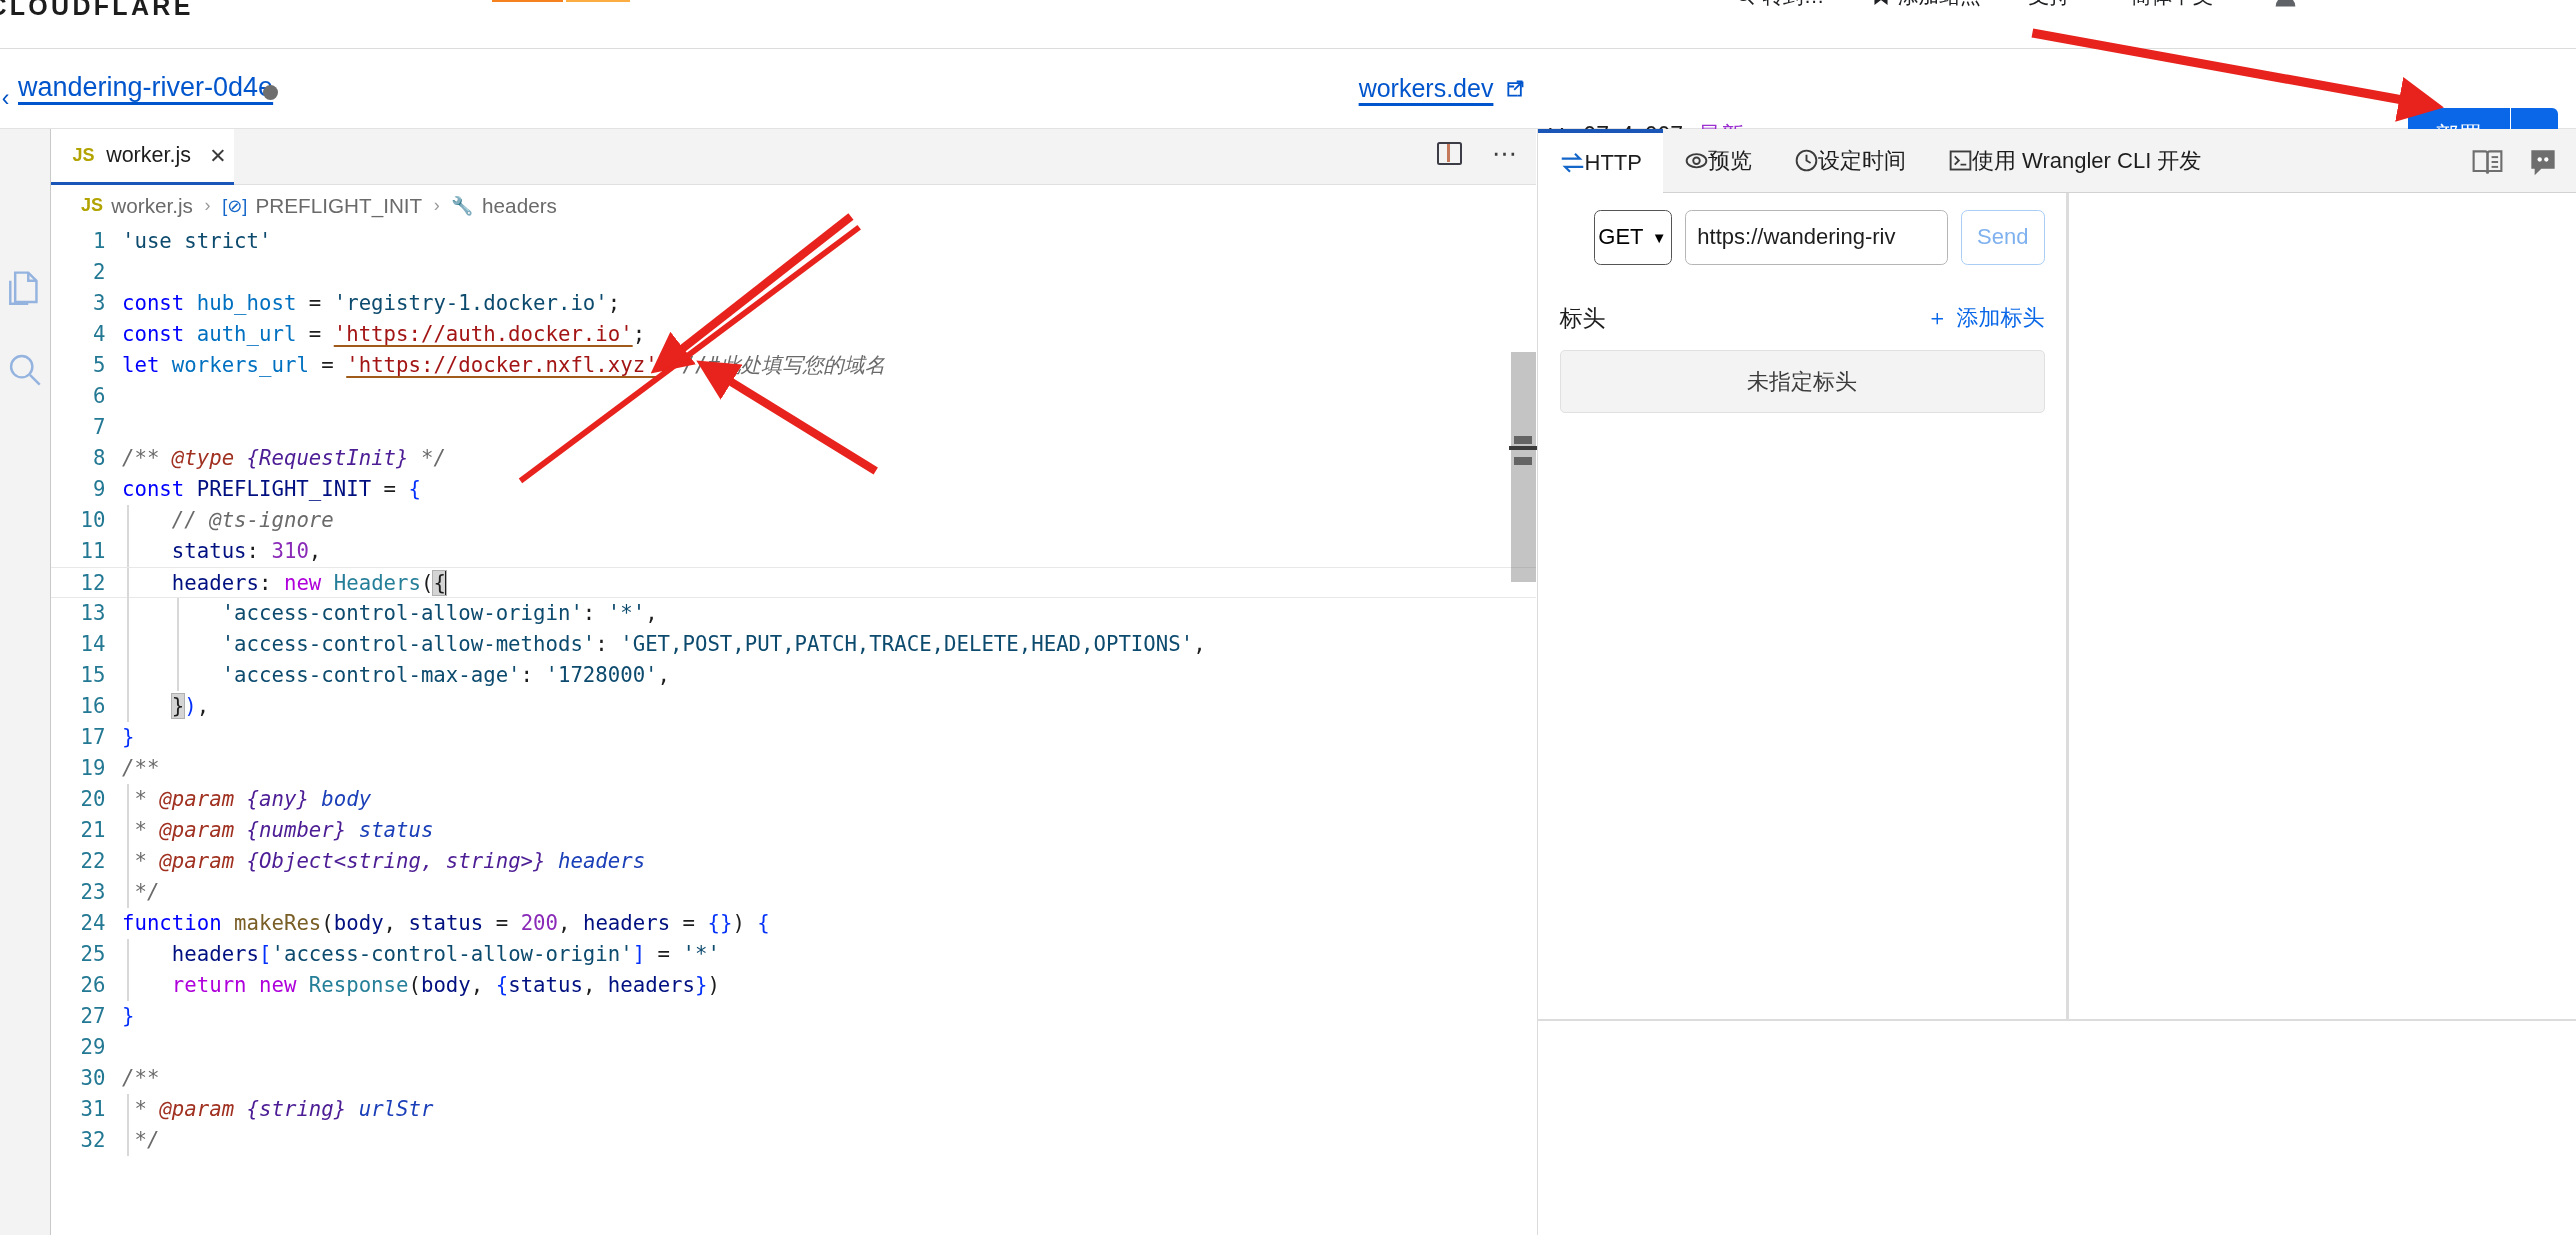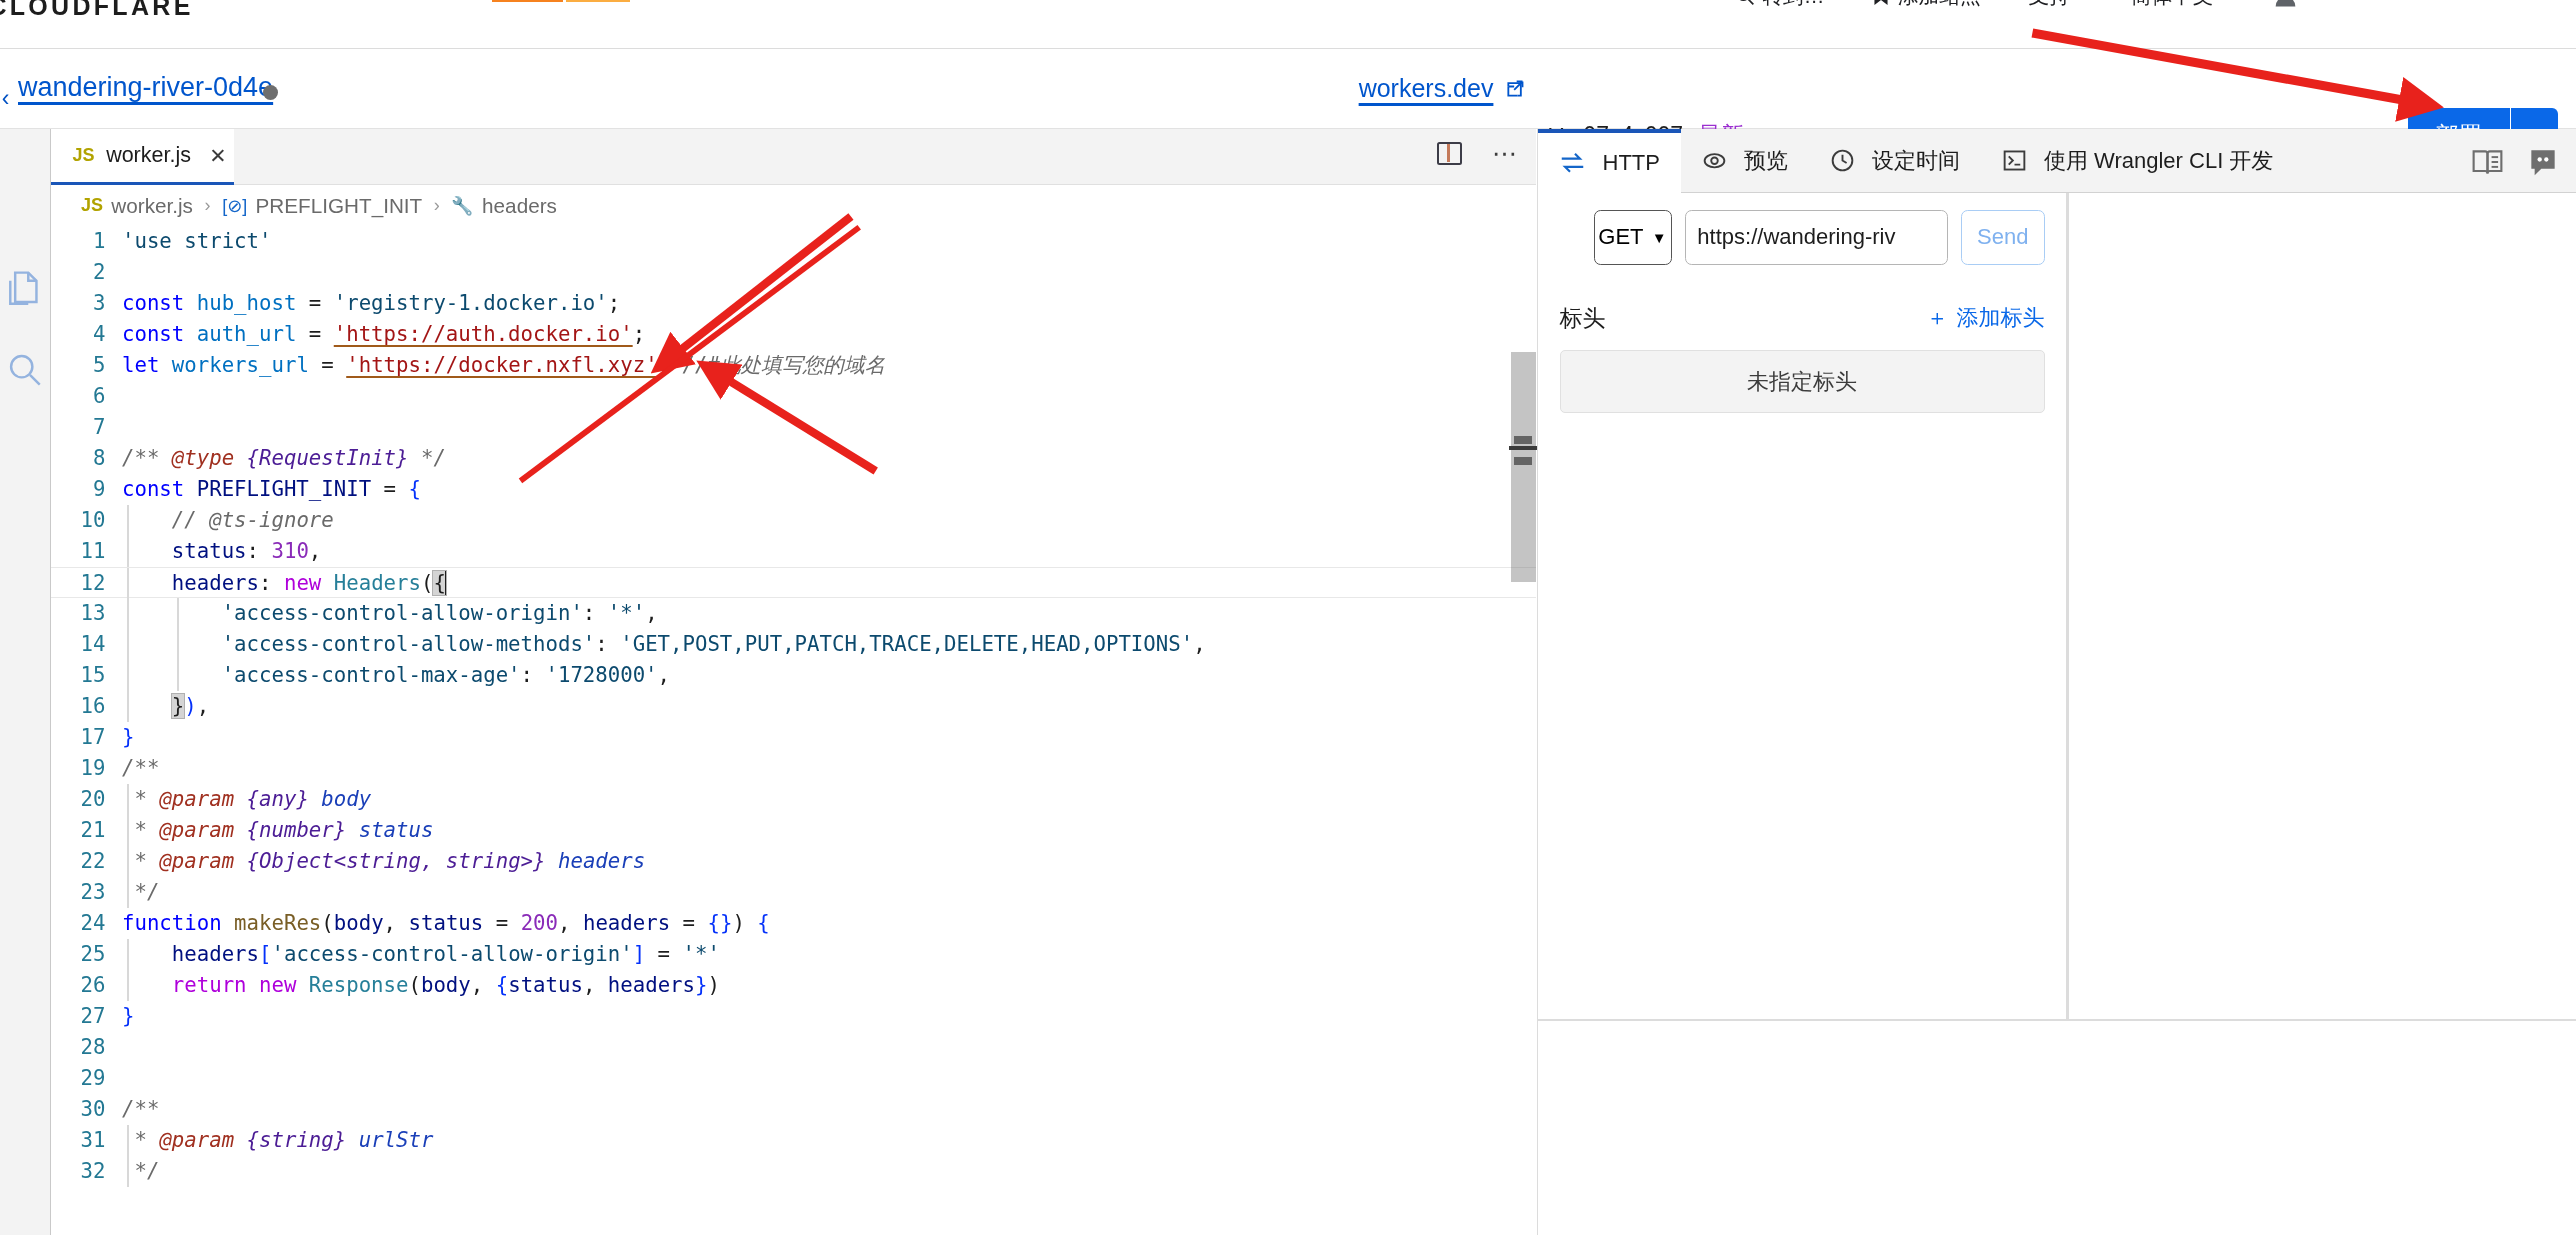--- a/index.html
+++ b/index.html
@@ -192,21 +192,21 @@
   .scroll-marker.m2 { top: 231px; }
   .scroll-line { position: absolute; left: 0; top: 220px; width: 28px; height: 4.1px; background: #3b3b3b; }
 
   
   .rp-tabs {
     position: absolute; top: 0; left: 0; width: 1039px; height: 64px;
     background: #f3f3f3; border-bottom: 1.7px solid #d2d2d2;
     display: flex; align-items: center;
   }
   .rp-tab {
-    display: flex; align-items: center; gap: 18px; height: 64px;
+    display: flex; align-items: center; gap: 0; height: 64px;
     padding: 0 21.5px; font-size: 22px; color: #1d1d1d; cursor: pointer;
     white-space: nowrap;
   }
   .rp-tab.active {
     background: #ffffff; border-top: 4.1px solid #1a56b8;
     color: #1d1d1d;
   }
   .rp-tab-icon { color: #1466c9; font-size: 21.5px; display: inline-flex; }
   .rp-tab.active .rp-tab-icon { color: #1466c9; }
   .rp-tab:not(.active) .rp-tab-icon { color: #3c3c3c; }
@@ -476,24 +476,20 @@
           </div>
           <div class="code-row">
             <div class="gutter">26</div>
             <div class="code-text"><span class="indent-guide" style="left: 5px;"></span><span class="punc">    </span><span class="kw-ctl">return </span><span class="kw2">new </span><span class="cls">Response</span><span class="punc">(</span><span class="prop">body</span><span class="punc">, </span><span class="brc">{</span><span class="prop">status</span><span class="punc">, </span><span class="prop">headers</span><span class="brc">}</span><span class="punc">)</span></div>
           </div>
           <div class="code-row">
             <div class="gutter">27</div>
             <div class="code-text"><span class="brc">}</span></div>
           </div>
           <div class="code-row">
-            <div class="gutter">28</div>
-            <div class="code-text"></div>
-          </div>
-          <div class="code-row">
             <div class="gutter">29</div>
             <div class="code-text"></div>
           </div>
           <div class="code-row">
             <div class="gutter">30</div>
             <div class="code-text"><span class="jsdoc">/**</span></div>
           </div>
           <div class="code-row">
             <div class="gutter">31</div>
             <div class="code-text"><span class="indent-guide" style="left: 5px;"></span><span class="jsdoc"> * </span><span class="jsdoc-tag">@param</span><span class="jsdoc"> </span><span class="jsdoc-type">{string}</span><span class="jsdoc"> </span><span class="jsdoc-name">urlStr</span></div>

